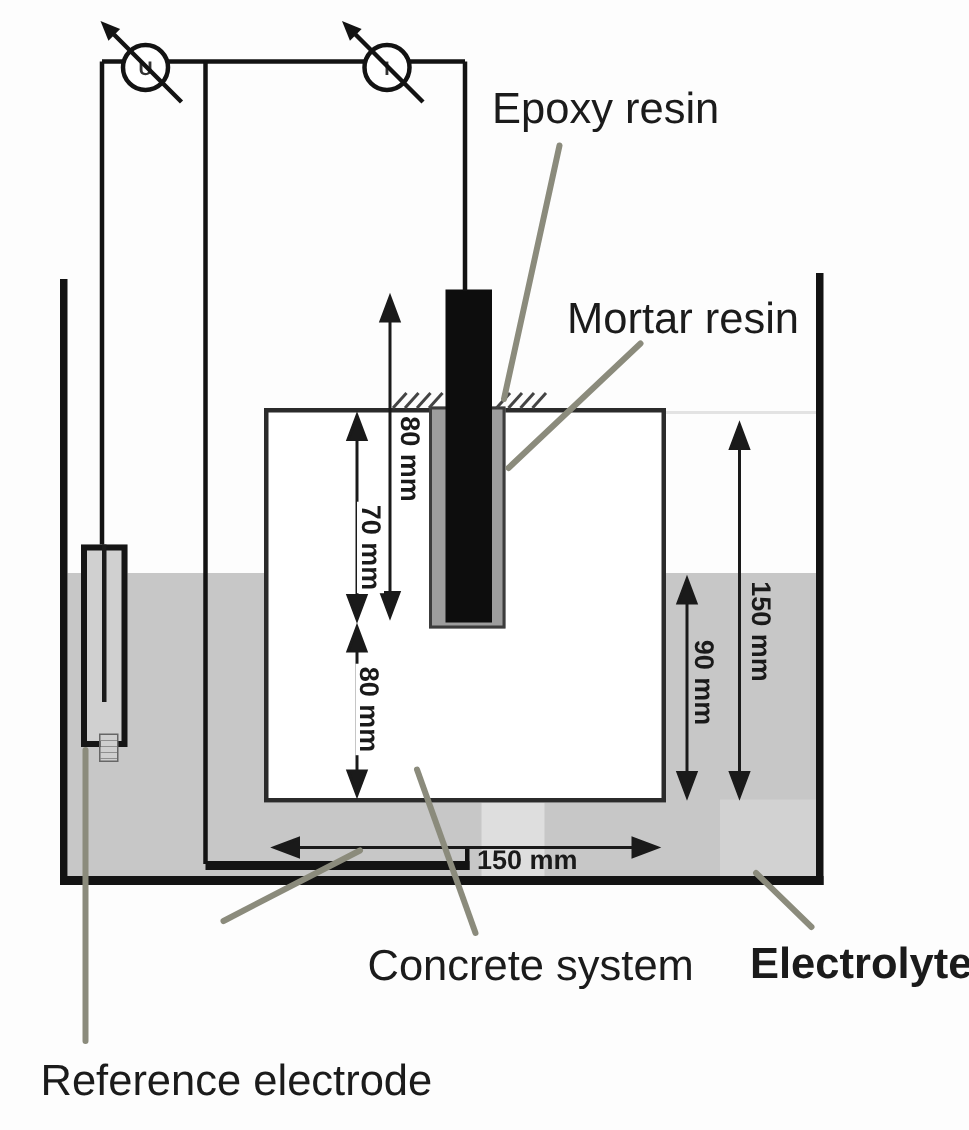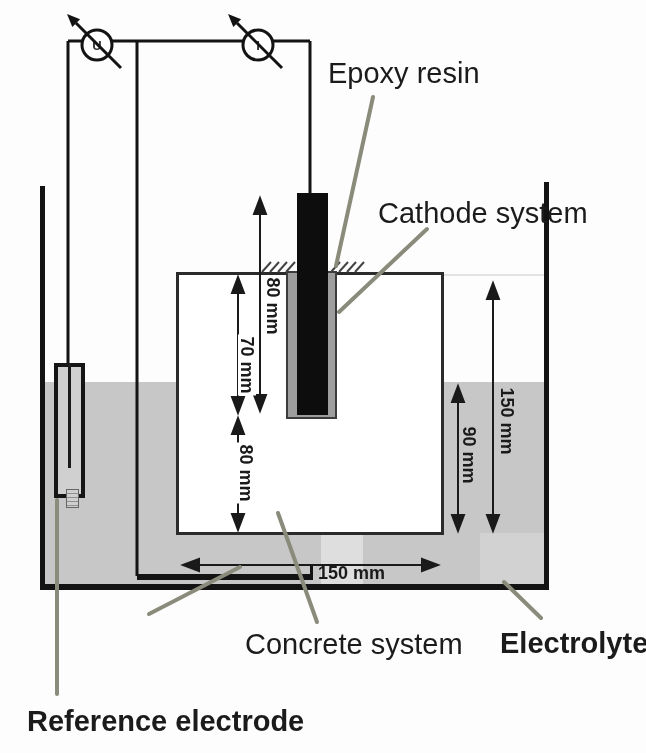--- a/index.html
+++ b/index.html
@@ -135,18 +135,18 @@
   </svg>
 
   <div class="dim rot" style="left:273px;top:306px;">80 mm</div>
   <div class="dim rot bgw" style="left:247px;top:365px;">70 mm</div>
   <div class="dim rot bgw" style="left:246px;top:473px;">80 mm</div>
   <div class="dim rot" style="left:507px;top:421px;">150 mm</div>
   <div class="dim rot" style="left:469px;top:455px;">90 mm</div>
   <div class="dim" style="left:318px;top:564px;">150 mm</div>
 
   <div class="lbl" style="left:328px;top:57px;">Epoxy resin</div>
-  <div class="lbl" style="left:378px;top:197px;">Cathode system</div>
+  <div class="lbl" style="left:378px;top:197px;">Mortar resin</div>
   <div class="lbl" style="left:245px;top:628px;">Concrete system</div>
   <div class="lbl" style="left:500px;top:627px;font-weight:bold;">Electrolyte</div>
-  <div class="lbl" style="left:27px;top:705px;font-weight:bold;">Reference electrode</div>
+  <div class="lbl" style="left:27px;top:705px;">Reference electrode</div>
 
 </div>
 
 </body></html>

